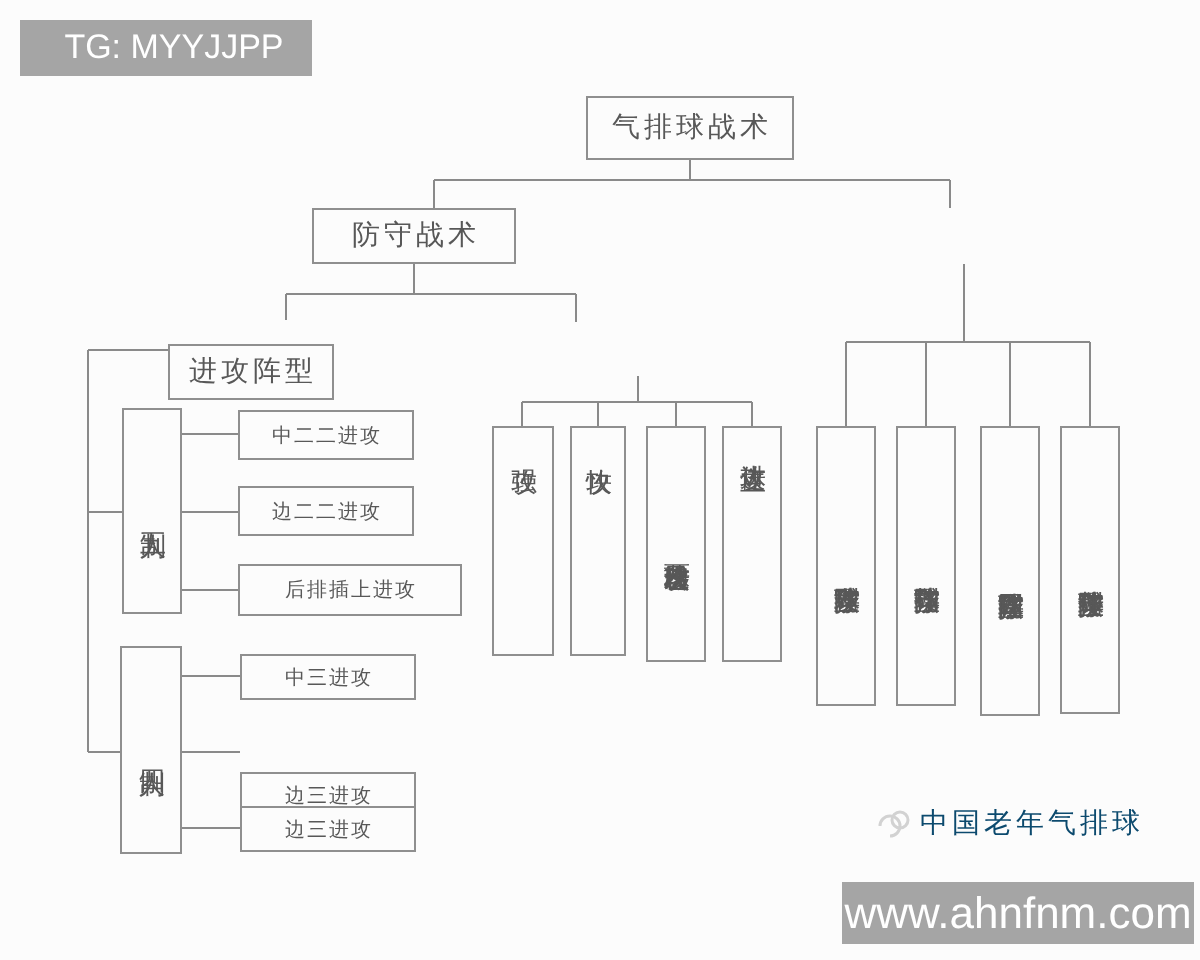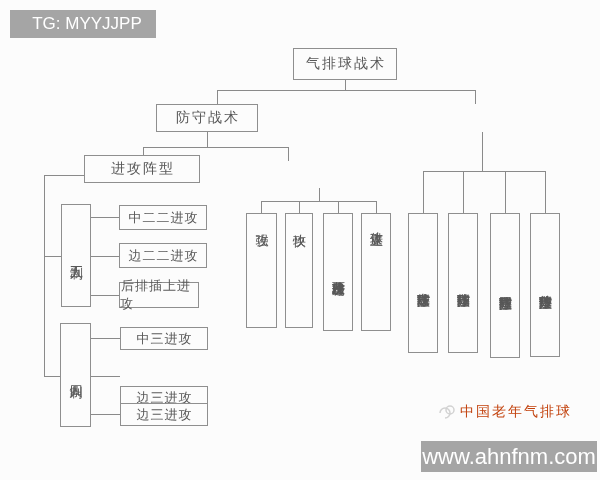--- a/index.html
+++ b/index.html
@@ -6,41 +6,41 @@
   #stage{
     position:relative;width:600px;height:480px;background:#fcfcfc;
     font-family:"Liberation Serif","DejaVu Serif",serif;overflow:hidden;
   }
   svg.lines{position:absolute;left:0;top:0;}
   .node{
     position:absolute;box-sizing:border-box;border:1px solid #8f8f8f;background:#fcfcfc;
     color:#585858;display:flex;align-items:center;justify-content:center;
     font-size:14px;letter-spacing:2px;text-indent:2px;
   }
-  .node.small{font-size:13px;letter-spacing:1px;text-indent:1px;}
+  .node.small{font-size:10px;letter-spacing:1px;text-indent:1px;}
   .node.vert{
     writing-mode:vertical-rl;text-orientation:upright;
     letter-spacing:0;text-indent:0;font-size:13px;
   }
   .v-spread3{letter-spacing:17px;}
   .v-top2{justify-content:flex-start;padding-top:10px;letter-spacing:14px;}
   .v-top4{justify-content:flex-start;padding-top:8px;letter-spacing:5px;}
   .v-c0{letter-spacing:1px;}
   .v-c7{letter-spacing:3px;}
   .v-c8{letter-spacing:1px;}
   .banner{
     position:absolute;background:#a5a5a5;color:#ffffff;
     font-family:"Liberation Sans","DejaVu Sans",sans-serif;
     display:flex;align-items:center;
   }
   #top-banner{left:10px;top:10px;width:138px;height:28px;font-size:17px;padding-left:8px;justify-content:center;}
   #bottom-banner{left:421px;top:441px;width:176px;height:31px;font-size:22px;justify-content:center;}
   #watermark{
     position:absolute;left:436px;top:403px;display:flex;align-items:center;gap:4px;
-    color:#c2410c;font-size:14px;letter-spacing:2px;text-align:center;
+    color:#0c4a6e;font-size:14px;letter-spacing:2px;text-align:center;
   }
 </style>
 </head>
 <body>
 
 <div id="stage">
 
   <svg class="lines" width="600" height="480" viewBox="0 0 600 480">
     <path d="M345 80 V90 M217 90 H475 M217 90 V104 M475 90 V104
              M207 132 V147 M143 147 H288 M143 147 V160 M288 147 V161
@@ -52,26 +52,26 @@
   </svg>
 
   <div class="banner" id="top-banner">
     <span>TG: MYYJJPP</span>
   </div>
 
   <div class="node" style="left:293px;top:48px;width:104px;height:32px">气排球战术</div>
 
   <div class="node" style="left:156px;top:104px;width:102px;height:28px">防守战术</div>
 
-  <div class="node" style="left:84px;top:155px;width:116px;height:28px">进攻阵型</div>
+  <div class="node" style="left:84px;top:172px;width:83px;height:28px">进攻阵型</div>
 
   <div class="node vert v-spread3" style="left:61px;top:204px;width:30px;height:103px">五人制</div>
   <div class="node small" style="left:119px;top:205px;width:88px;height:25px">中二二进攻</div>
   <div class="node small" style="left:119px;top:243px;width:88px;height:25px">边二二进攻</div>
-  <div class="node small" style="left:119px;top:282px;width:80px;height:26px">后排插上进攻</div>
+  <div class="node small" style="left:119px;top:282px;width:112px;height:26px">后排插上进攻</div>
 
   <div class="node vert v-spread3" style="left:60px;top:323px;width:31px;height:104px">四人制</div>
   <div class="node small" style="left:120px;top:327px;width:88px;height:23px">中三进攻</div>
   <div class="node small" style="left:120px;top:386px;width:88px;height:23px">边三进攻</div>
   <div class="node small" style="left:120px;top:403px;width:88px;height:23px">边三进攻</div>
 
   <div class="node vert v-top2" style="left:246px;top:213px;width:31px;height:115px">强攻</div>
   <div class="node vert v-top2" style="left:285px;top:213px;width:28px;height:115px">快攻</div>
   <div class="node vert v-c0" style="left:323px;top:213px;width:30px;height:118px">两次球及转移进攻</div>
   <div class="node vert v-top4" style="left:361px;top:213px;width:30px;height:118px">立体进攻</div>

